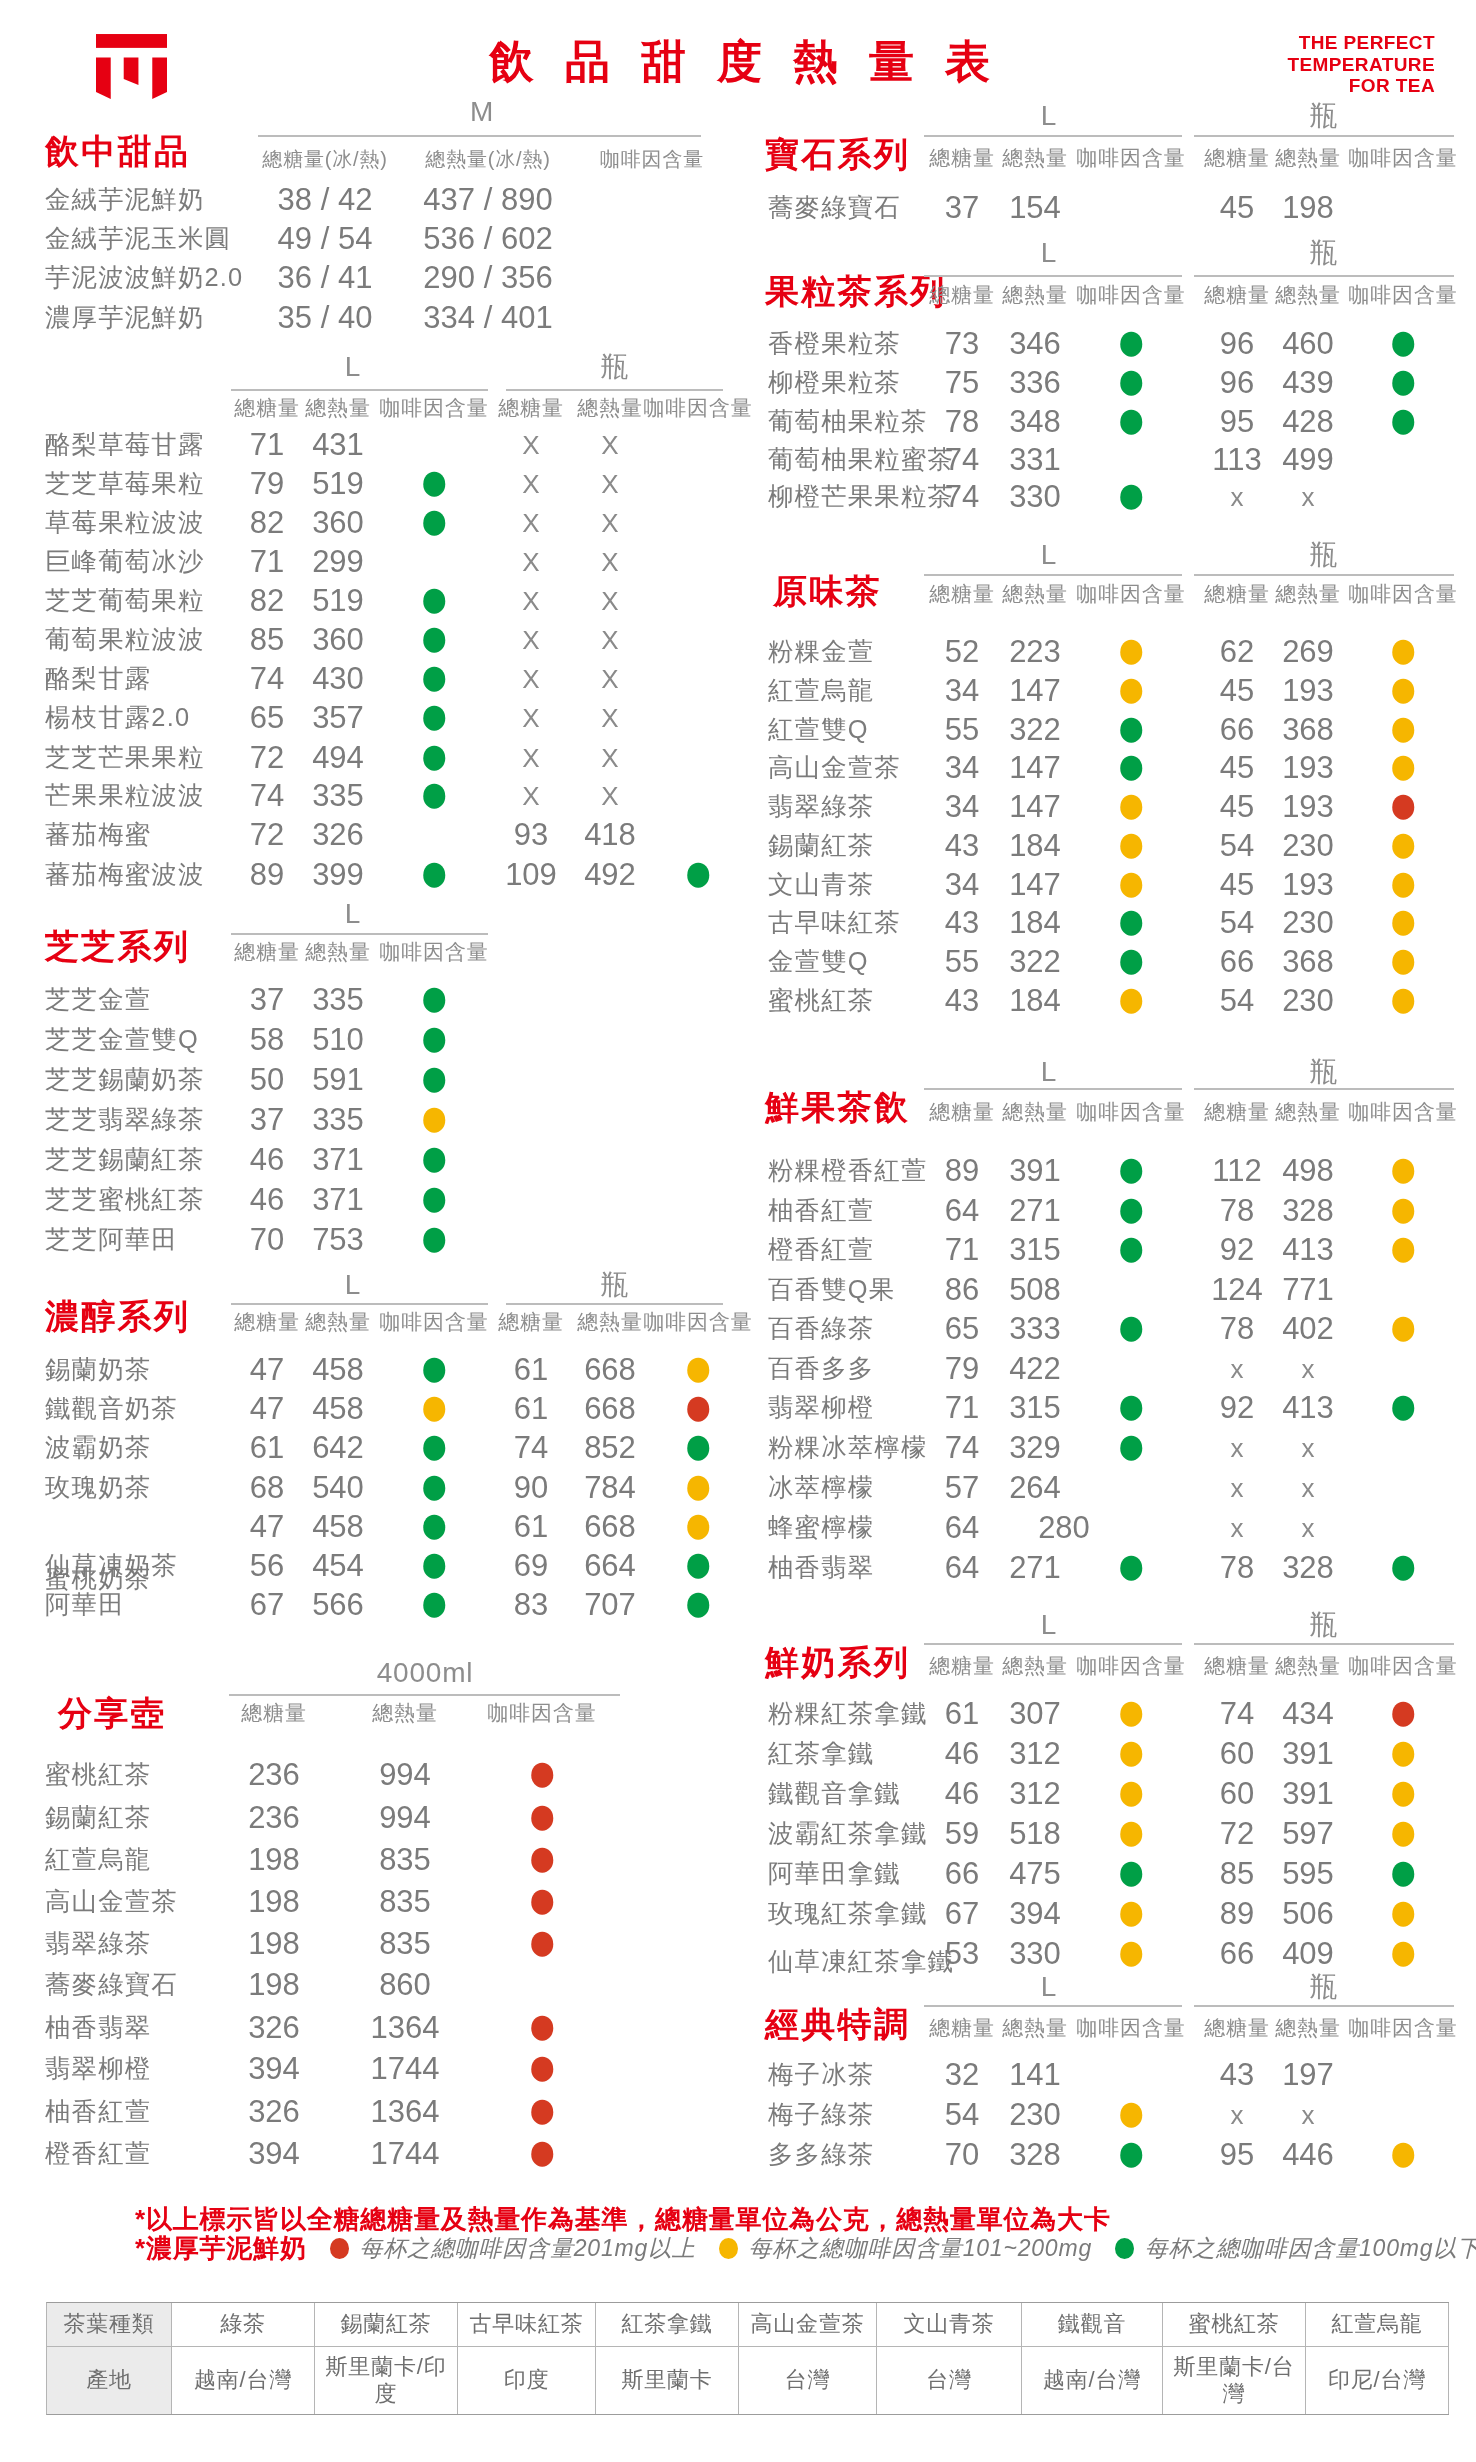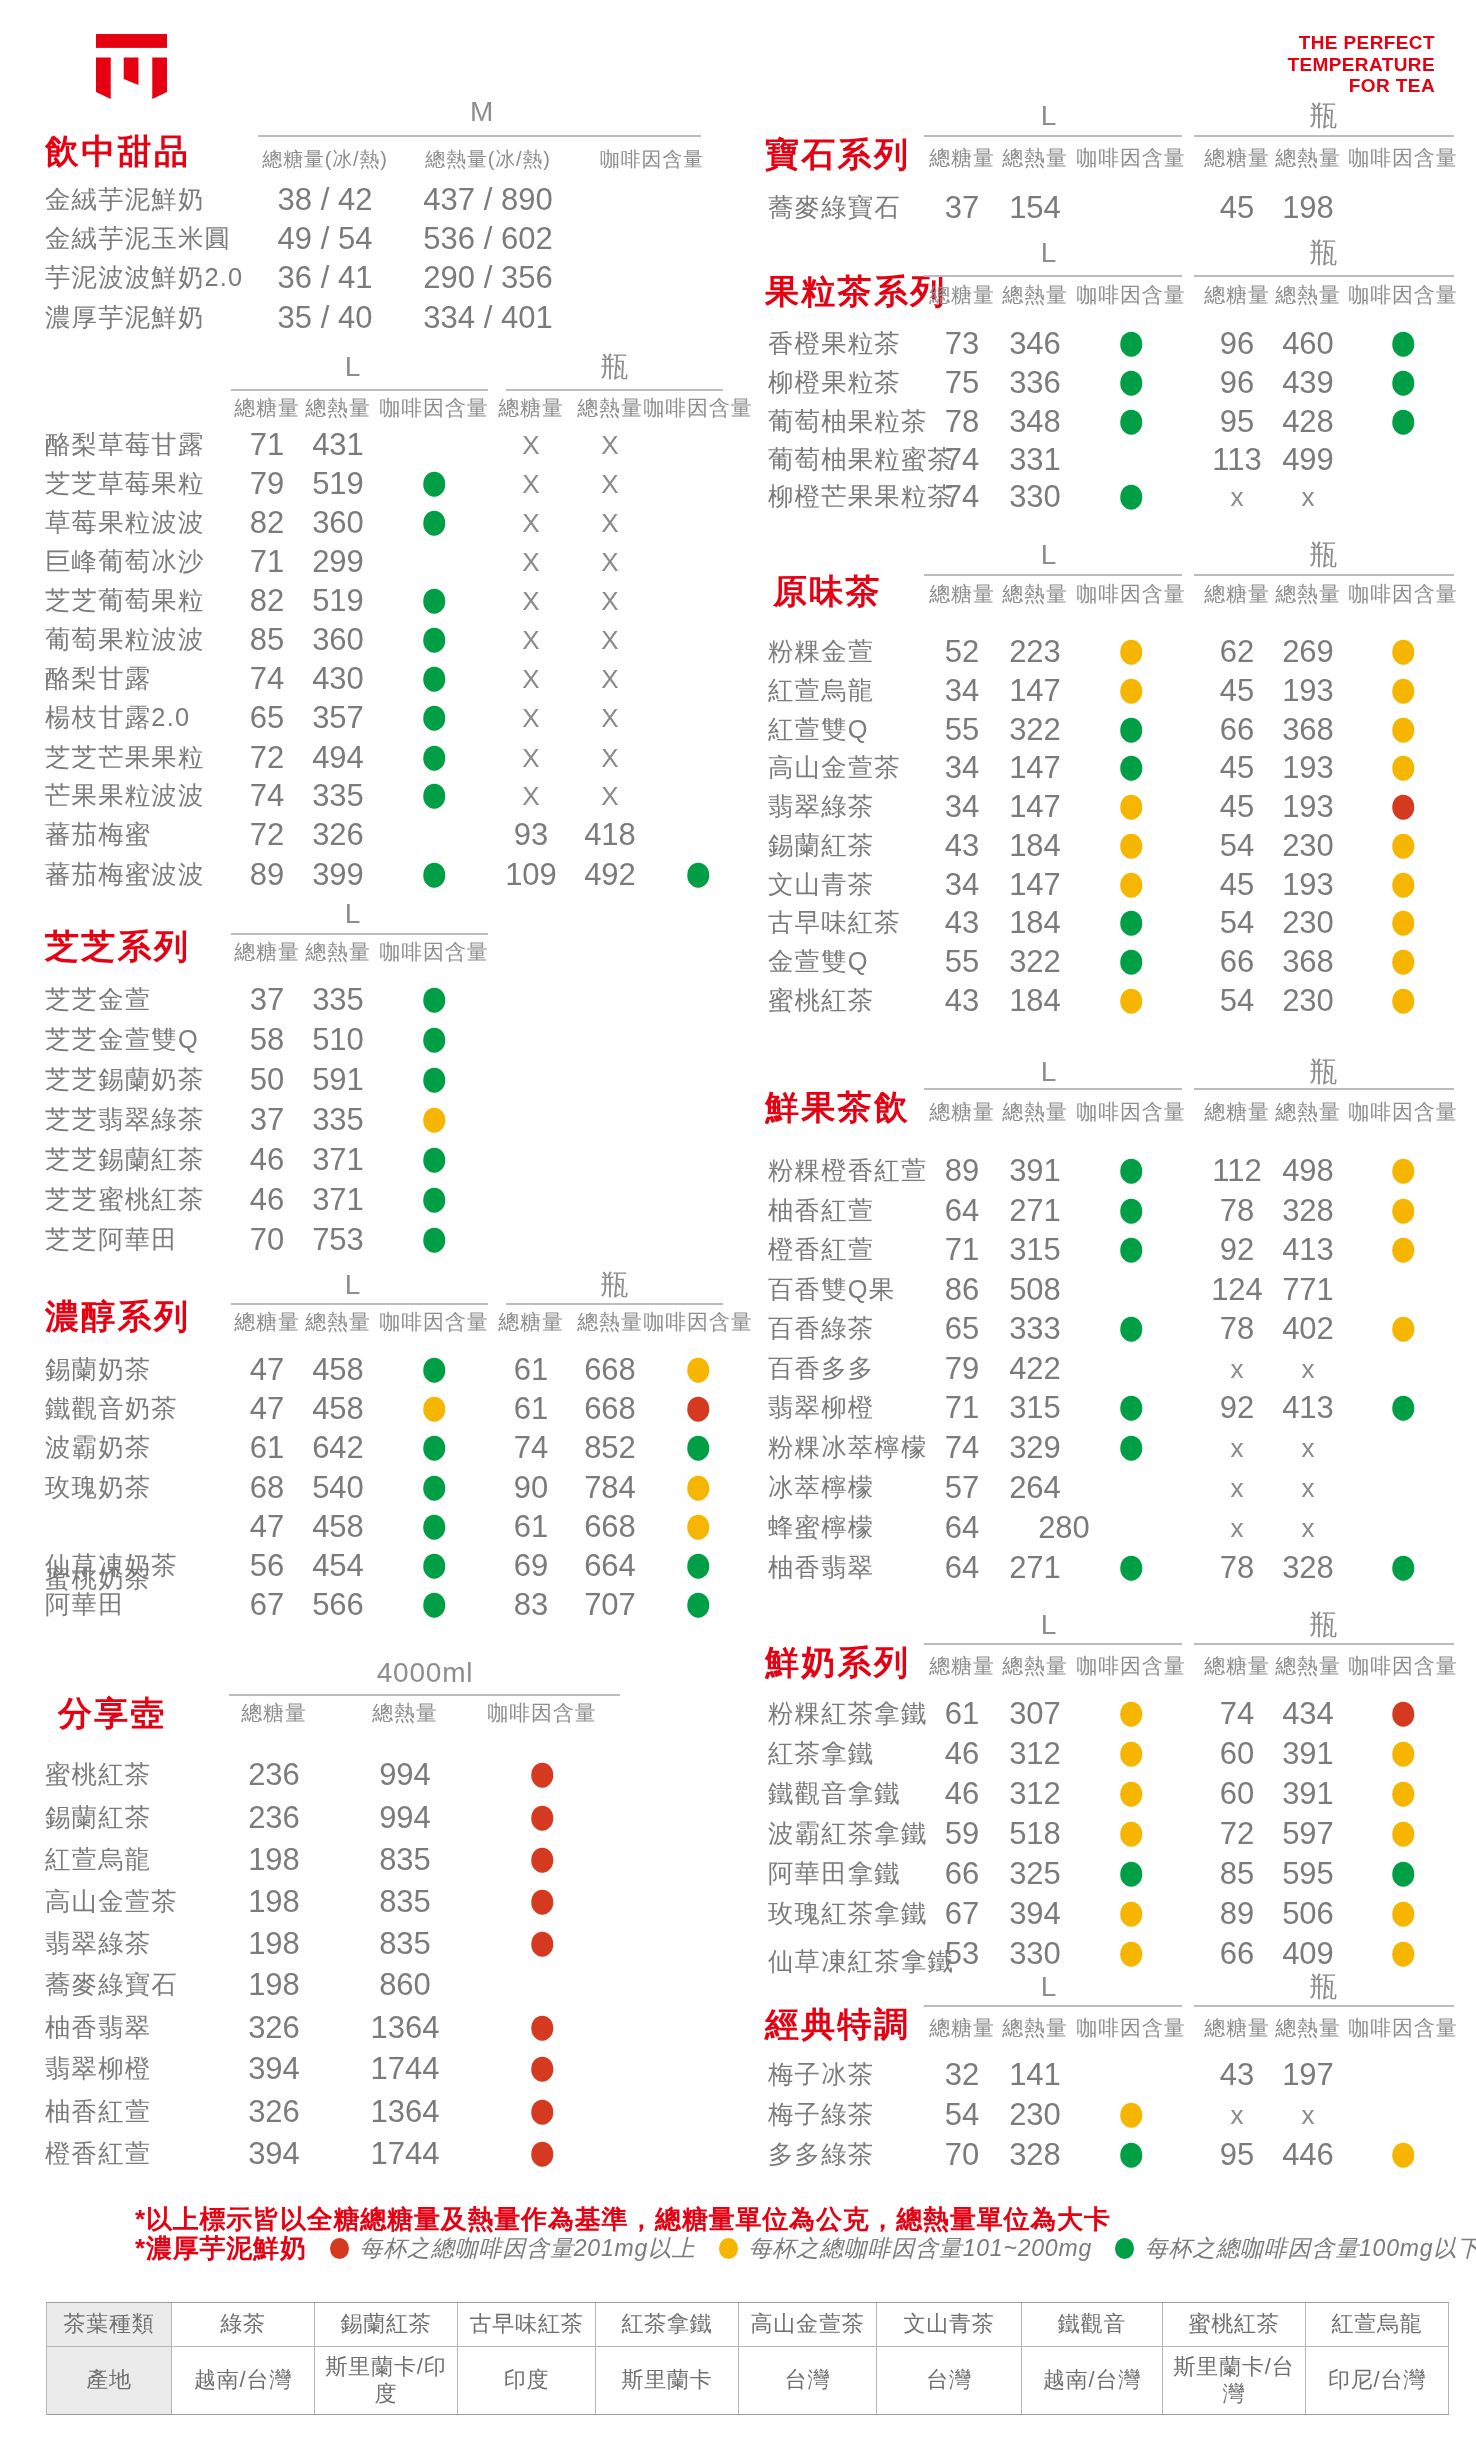--- a/index.html
+++ b/index.html
@@ -45,20 +45,21 @@
 
   <svg class="logo" width="71" height="65" viewBox="0 0 82 75">
     <g fill="#e60012">
       <rect x="0" y="0" width="82" height="16"></rect>
       <polygon points="0,27 17,27 17,75 0,67"></polygon>
       <polygon points="32,27 49,27 49,59 32,52"></polygon>
       <polygon points="65,27 82,27 82,67 65,75"></polygon>
     </g>
   </svg>
 
+  <div class="abs cc page-title" style="left:755px;top:62px;">飲品甜度熱量表</div>
 
   <div class="tagline">
     <div>THE PERFECT</div>
     <div>TEMPERATURE</div>
     <div>FOR TEA</div>
   </div>
 
   <div id="menu-root">
       <div class="sec-title vc abs" style="left: 45px; top: 152px;">飲中甜品</div>
       <div class="size-label cc abs" style="left: 482px; top: 112px;">M</div>
@@ -550,21 +551,21 @@
       <div class="dot yellow cc abs" style="left: 1403px; top: 1794px;"></div>
       <div class="drink vc abs" style="left: 768px; top: 1834px;">波霸紅茶拿鐵</div>
       <div class="num cc abs" style="left: 962px; top: 1834px;">59</div>
       <div class="num cc abs" style="left: 1035px; top: 1834px;">518</div>
       <div class="dot yellow cc abs" style="left: 1131px; top: 1834px;"></div>
       <div class="num cc abs" style="left: 1237px; top: 1834px;">72</div>
       <div class="num cc abs" style="left: 1308px; top: 1834px;">597</div>
       <div class="dot yellow cc abs" style="left: 1403px; top: 1834px;"></div>
       <div class="drink vc abs" style="left: 768px; top: 1874px;">阿華田拿鐵</div>
       <div class="num cc abs" style="left: 962px; top: 1874px;">66</div>
-      <div class="num cc abs" style="left: 1035px; top: 1874px;">325</div>
+      <div class="num cc abs" style="left: 1035px; top: 1874px;">475</div>
       <div class="dot green cc abs" style="left: 1131px; top: 1874px;"></div>
       <div class="num cc abs" style="left: 1237px; top: 1874px;">85</div>
       <div class="num cc abs" style="left: 1308px; top: 1874px;">595</div>
       <div class="dot green cc abs" style="left: 1403px; top: 1874px;"></div>
       <div class="drink vc abs" style="left: 768px; top: 1914px;">玫瑰紅茶拿鐵</div>
       <div class="num cc abs" style="left: 962px; top: 1914px;">67</div>
       <div class="num cc abs" style="left: 1035px; top: 1914px;">394</div>
       <div class="dot yellow cc abs" style="left: 1131px; top: 1914px;"></div>
       <div class="num cc abs" style="left: 1237px; top: 1914px;">89</div>
       <div class="num cc abs" style="left: 1308px; top: 1914px;">506</div>

